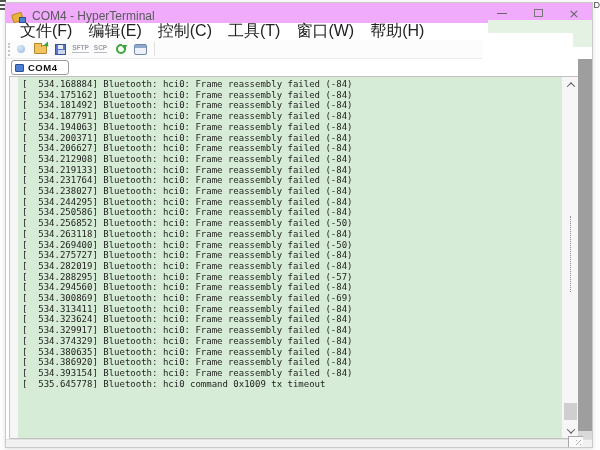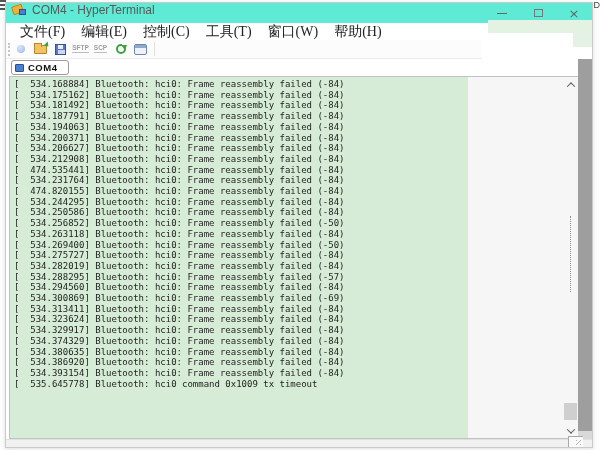--- a/index.html
+++ b/index.html
@@ -15,38 +15,38 @@
   .desktop{position:relative;width:600px;height:450px;background:#fdfdfd;}
   .frag-left{position:absolute;left:0;top:0;width:6px;height:12px;
     background:repeating-linear-gradient(180deg,#555 0 2px,transparent 2px 4px);}
   .frag-right{position:absolute;right:0;top:0;font-size:9px;color:#444;line-height:10px;}
 
   
   .window{position:absolute;left:5px;top:2px;width:588px;height:446px;
     background:#ffffff;border:1px solid #c9c9c9;box-shadow:0 1px 4px rgba(0,0,0,.12);}
 
   
-  .titlebar{position:absolute;left:0;top:0;right:0;height:20px;background:#5eead4;
-    display:flex;align-items:flex-start;}
+  .titlebar{position:absolute;left:0;top:0;right:0;height:20px;background:#f0abfc;
+    display:flex;align-items:flex-end;}
   .app-icon{width:14px;height:12px;margin-left:6px;position:relative;flex:0 0 auto;}
   .app-icon .phone{position:absolute;left:0;top:2px;width:11px;height:9px;background:#e9b23d;
     border-radius:2px;transform:rotate(-18deg);box-shadow:inset 0 0 0 1px #b57f1d;}
   .app-icon .screen{position:absolute;right:0;bottom:0;width:7px;height:6px;background:#4a7fd4;
     border:1px solid #2c518f;}
   .title-text{font-size:12px;color:#5a5a5a;margin-left:6px;white-space:nowrap;}
   .win-controls{margin-left:auto;display:flex;height:100%;}
   .win-btn{width:36px;height:20px;display:flex;align-items:center;justify-content:center;cursor:default;}
   .glyph-min{width:10px;height:0;border-top:1px solid #666;}
   .glyph-max{width:9px;height:8px;border:1px solid #777;}
   .glyph-close{font-size:13px;color:#666;line-height:13px;font-family:"DejaVu Sans",sans-serif;}
 
   
   .menubar{position:absolute;left:0;top:20px;right:0;height:17px;background:#ffffff;
     display:flex;align-items:center;padding-left:6px;}
-  .menu-item{font-size:14px;color:#222;padding:1px 8px;white-space:nowrap;font-family:Liberation Serif, serif;}
+  .menu-item{font-size:16px;color:#222;padding:1px 8px;white-space:nowrap;}
   .green-band-a{position:absolute;right:0;top:17px;width:104px;height:13px;background:#e3f2e3;}
   .green-band-b{position:absolute;right:0;top:17px;width:19px;height:27px;background:#e3f2e3;}
 
   
   .toolbar{position:absolute;left:0;top:37px;right:110px;height:19px;background:#fcfcfc;
     display:flex;align-items:center;border-bottom:1px solid #ececec;}
   .tb-grip{width:2px;height:13px;margin-left:2px;border-left:2px dotted #c4c4c4;}
   .tb-btn{width:19px;height:17px;margin-left:1px;display:flex;align-items:center;
     justify-content:center;position:relative;}
   .ic-ball{width:8px;height:8px;border-radius:50%;
@@ -75,21 +75,21 @@
   .tabbar{position:absolute;left:0;top:56px;right:15px;height:17px;background:#ffffff;}
   .tab{position:absolute;left:5px;top:1px;width:58px;height:15px;background:#ffffff;
     border:1px solid #9a9a9a;border-radius:3px;display:flex;align-items:center;padding-left:3px;}
   .tab-monitor{width:9px;height:8px;background:var(--tab-icon-blue);border:1px solid #2c518f;
     border-radius:1px;flex:0 0 auto;}
   .tab-label{font-size:9.5px;font-weight:bold;color:#111;margin-left:4px;letter-spacing:.5px;}
 
   
   .terminal-wrap{position:absolute;left:3px;top:73px;width:571px;height:363px;
     border:1px solid #c2c2c2;background:#f6f6f6;}
-  .terminal{position:absolute;left:0;top:0;bottom:0;width:458px;background:var(--terminal-bg);
+  .terminal{position:absolute;left:8px;top:0;bottom:0;width:552px;background:var(--terminal-bg);
     overflow:hidden;padding:2px 0 0 4px;}
   .tline{font-family:"DejaVu Sans Mono","Liberation Mono",monospace;font-size:9px;
     line-height:10.7px;color:var(--terminal-text);white-space:pre;}
 
   
   .scrollbar{position:absolute;right:0;top:0;bottom:0;width:17px;background:#f6f6f6;}
   .sb-btn{position:absolute;left:0;width:17px;height:15px;display:flex;align-items:center;justify-content:center;}
   .sb-up{top:0;}
   .sb-down{bottom:0;}
   .chev{width:6px;height:6px;border-left:1.5px solid #555;border-top:1.5px solid #555;}
@@ -185,23 +185,23 @@
     <div class="terminal-wrap">
       <div class="terminal">
           <div class="tline">[  534.168884] Bluetooth: hci0: Frame reassembly failed (-84)</div>
           <div class="tline">[  534.175162] Bluetooth: hci0: Frame reassembly failed (-84)</div>
           <div class="tline">[  534.181492] Bluetooth: hci0: Frame reassembly failed (-84)</div>
           <div class="tline">[  534.187791] Bluetooth: hci0: Frame reassembly failed (-84)</div>
           <div class="tline">[  534.194063] Bluetooth: hci0: Frame reassembly failed (-84)</div>
           <div class="tline">[  534.200371] Bluetooth: hci0: Frame reassembly failed (-84)</div>
           <div class="tline">[  534.206627] Bluetooth: hci0: Frame reassembly failed (-84)</div>
           <div class="tline">[  534.212908] Bluetooth: hci0: Frame reassembly failed (-84)</div>
-          <div class="tline">[  474.535441] Bluetooth: hci0: Frame reassembly failed (-84)</div>
+          <div class="tline">[  534.219133] Bluetooth: hci0: Frame reassembly failed (-84)</div>
           <div class="tline">[  534.231764] Bluetooth: hci0: Frame reassembly failed (-84)</div>
-          <div class="tline">[  474.820155] Bluetooth: hci0: Frame reassembly failed (-84)</div>
+          <div class="tline">[  534.238027] Bluetooth: hci0: Frame reassembly failed (-84)</div>
           <div class="tline">[  534.244295] Bluetooth: hci0: Frame reassembly failed (-84)</div>
           <div class="tline">[  534.250586] Bluetooth: hci0: Frame reassembly failed (-84)</div>
           <div class="tline">[  534.256852] Bluetooth: hci0: Frame reassembly failed (-50)</div>
           <div class="tline">[  534.263118] Bluetooth: hci0: Frame reassembly failed (-84)</div>
           <div class="tline">[  534.269400] Bluetooth: hci0: Frame reassembly failed (-50)</div>
           <div class="tline">[  534.275727] Bluetooth: hci0: Frame reassembly failed (-84)</div>
           <div class="tline">[  534.282019] Bluetooth: hci0: Frame reassembly failed (-84)</div>
           <div class="tline">[  534.288295] Bluetooth: hci0: Frame reassembly failed (-57)</div>
           <div class="tline">[  534.294560] Bluetooth: hci0: Frame reassembly failed (-84)</div>
           <div class="tline">[  534.300869] Bluetooth: hci0: Frame reassembly failed (-69)</div>

